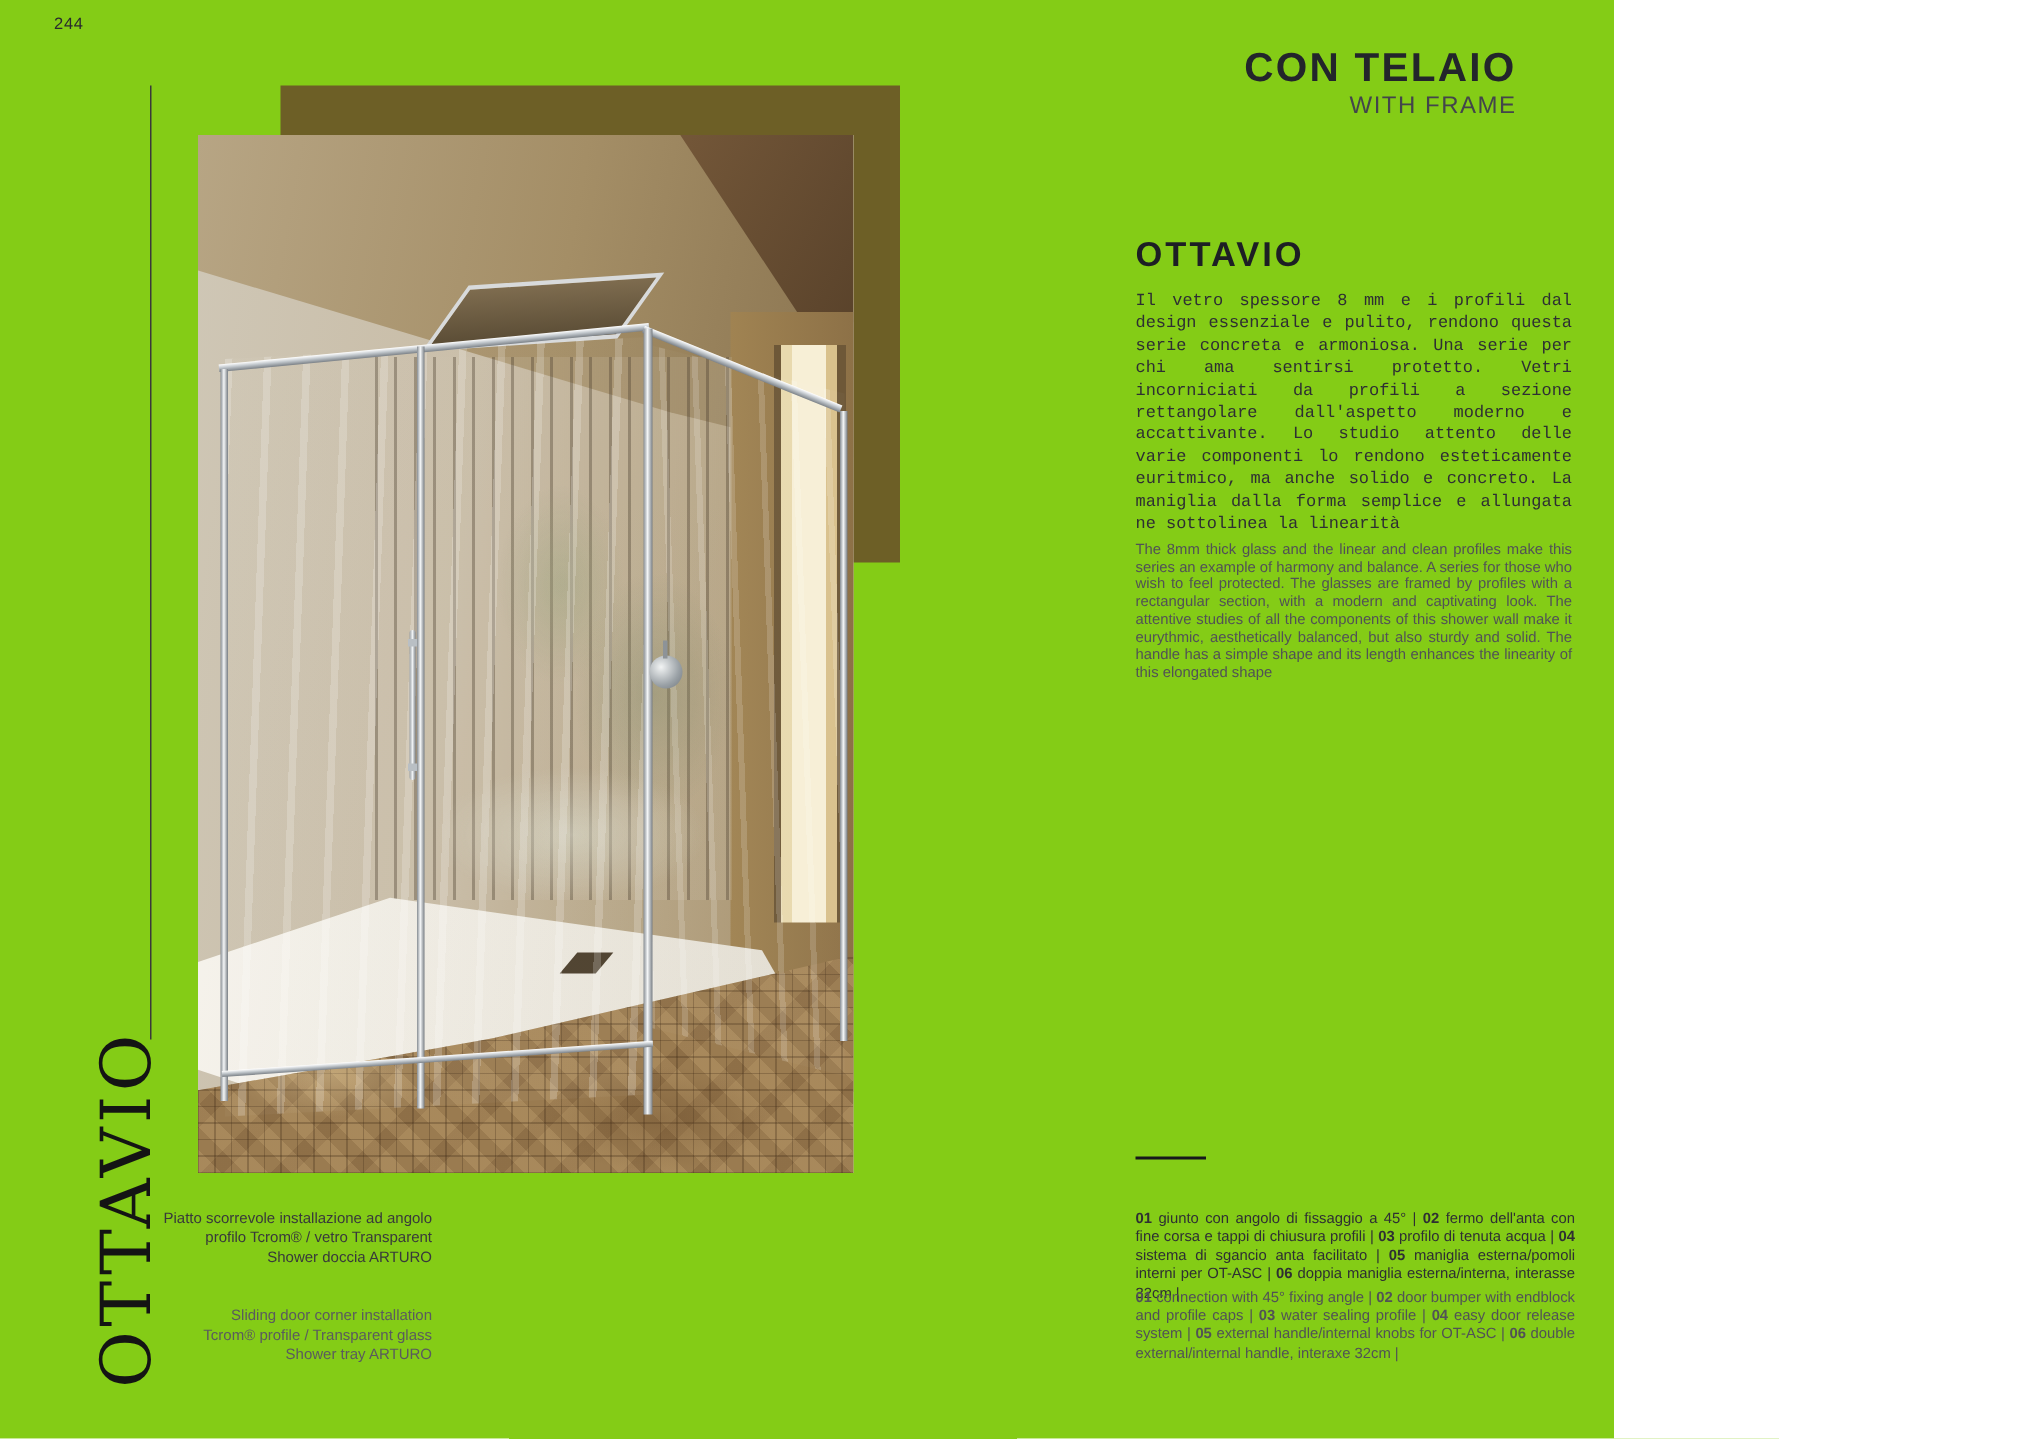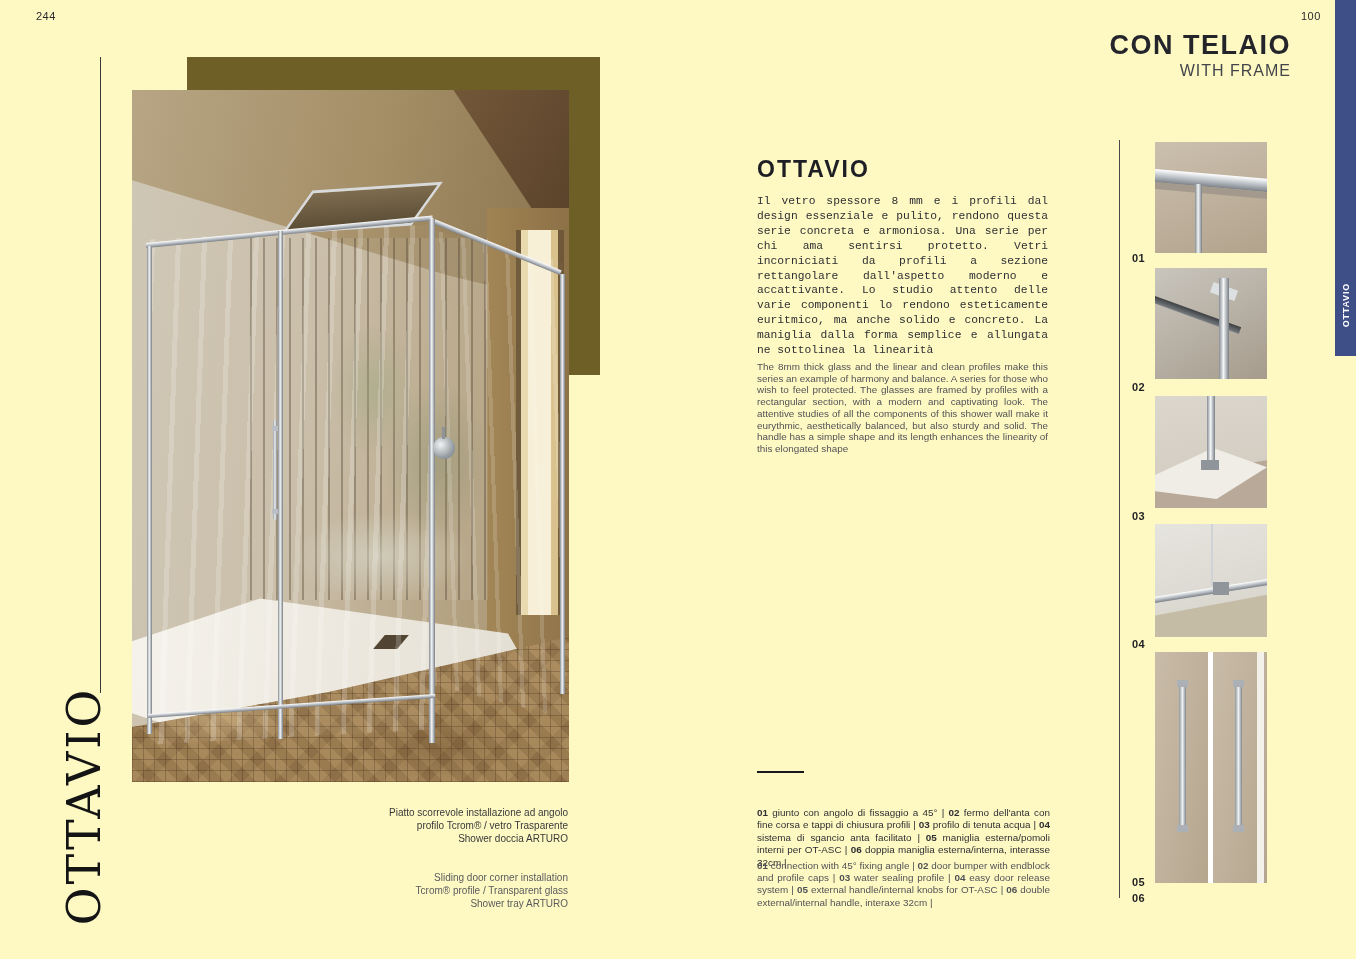--- a/index.html
+++ b/index.html
@@ -1,17 +1,17 @@
 <!DOCTYPE html>
 <html><head>
 <meta charset="utf-8">
 <style>
   html,body{margin:0;padding:0;background:#ffffff;}
   body{font-family:"Liberation Sans",sans-serif;-webkit-font-smoothing:antialiased;}
-  #canvas{position:relative;width:1356px;height:959px;background:#fef9c3;overflow:hidden;}
+  #canvas{position:relative;width:1076px;height:959px;background:#84cc16;overflow:hidden;}
   .abs{position:absolute;}
 
   
   .pagenum{font-size:11px;color:#2a2b2e;letter-spacing:.5px;}
   #pnum-left{left:36px;top:10px;}
   #pnum-right{left:1301px;top:10px;}
 
   
   #vline-left{left:100px;top:57px;width:1px;height:636px;background:#3a3a3a;}
   #series-vert{left:84px;top:806px;transform:translate(-50%,-50%) rotate(-90deg);
@@ -164,21 +164,21 @@
     <div class="abs chromeV ph-post-door"></div>
     <div class="abs chromeV ph-post-center"></div>
     <div class="abs chromeV ph-post-right"></div>
     <div class="abs chrome ph-bottomrail"></div>
     <div class="abs ph-handle"></div>
     <div class="abs ph-valve"></div>
   </div>
 
   <div class="abs cap" id="cap-it">
     <div>Piatto scorrevole installazione ad angolo</div>
-    <div>profilo Tcrom® / vetro Trasparente</div>
+    <div>profilo Tcrom® / vetro Transparent</div>
     <div>Shower doccia ARTURO</div>
   </div>
   <div class="abs cap" id="cap-en">
     <div>Sliding door corner installation</div>
     <div>Tcrom® profile / Transparent glass</div>
     <div>Shower tray ARTURO</div>
   </div>
 
   <div class="abs" id="hdr">
     <div class="t1">CON TELAIO</div>

